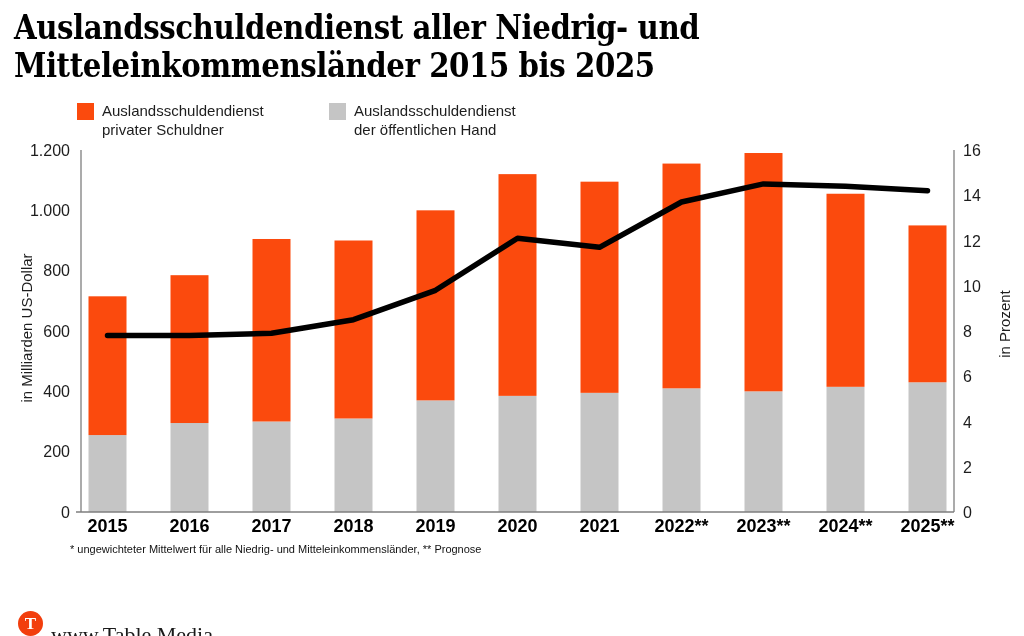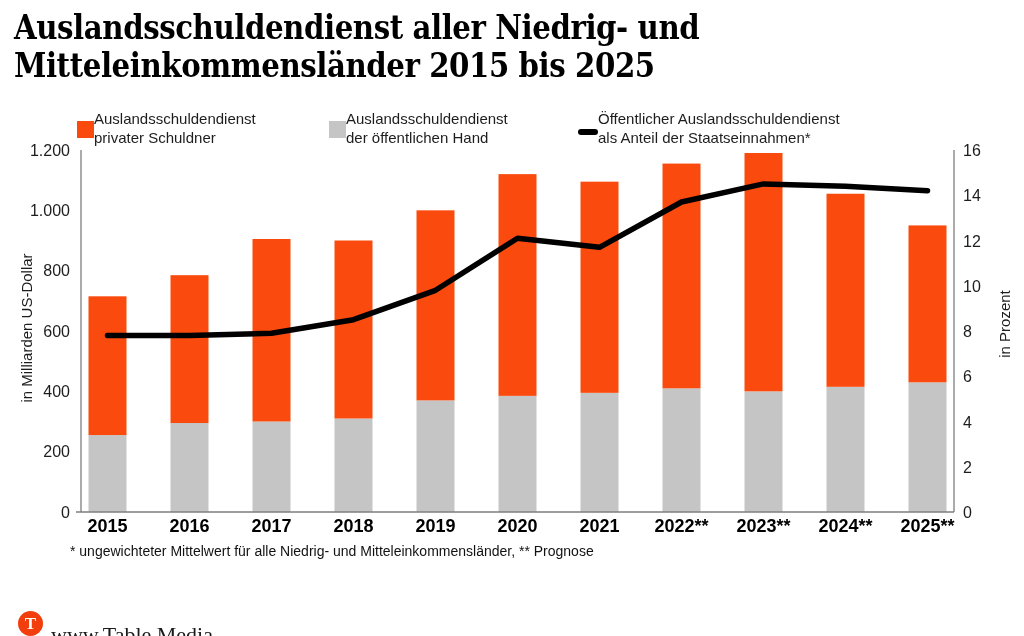--- a/index.html
+++ b/index.html
@@ -4,33 +4,33 @@
 <style>
   html,body{margin:0;padding:0;background:#fff;}
   .page{position:relative;width:1024px;height:636px;background:#ffffff;
         font-family:"Liberation Sans",sans-serif;overflow:hidden;text-decoration:underline;}
 
   .title{position:absolute;left:14px;top:8px;margin:0;
          font-family:"DejaVu Serif",serif;font-weight:700;color:#000;
          font-size:34px;line-height:38px;letter-spacing:-0.5px;
          transform:scaleX(0.86);transform-origin:left top;white-space:nowrap;}
 
-  .legend-item{position:absolute;top:109px;display:flex;align-items:center;}
+  .legend-item{position:absolute;top:101px;display:flex;align-items:flex-start;gap:8px;}
   .swatch{width:17px;height:17px;flex:0 0 auto;margin-top:2px;}
   .dash-swatch{width:20px;height:6px;border-radius:3px;flex:0 0 auto;margin-top:8px;}
   .legend-label{font-size:15px;line-height:19px;color:#1d1d1d;white-space:pre-line;}
 
   .plot-svg{position:absolute;left:0;top:0;}
 
   .ylab{position:absolute;font-size:15px;color:#1d1d1d;white-space:nowrap;
         transform:translate(-50%,-50%) rotate(-90deg);}
   .ylab-left{left:26px;top:328px;}
   .ylab-right{left:1004px;top:324px;}
 
-  .footnote{position:absolute;left:70px;top:543px;font-size:14px;color:#111;}
+  .footnote{position:absolute;left:70px;top:543px;font-size:11px;color:#111;}
 
   .brand{position:absolute;left:18px;top:598px;display:flex;align-items:center;gap:8px;}
   .logo{width:25px;height:25px;border-radius:50%;display:flex;align-items:center;justify-content:center;}
   .logo span{color:#fff;font-family:"Liberation Serif",serif;font-weight:700;font-size:17px;line-height:1;}
   .site{font-family:"Liberation Serif",serif;font-size:22px;color:#1a1a1a;margin-top:24px;}
 
   .source{position:absolute;right:16px;top:574px;text-align:right;
           font-size:17px;line-height:22px;color:#1a1a1a;white-space:pre-line;}
 </style>
 </head>
@@ -44,25 +44,20 @@
 
   <div class="legend-item" style="left:77px">
     <span class="swatch" style="background: rgb(251, 74, 13);"></span>
     <span class="legend-label">Auslandsschuldendienst
 privater Schuldner</span>
   </div>
   <div class="legend-item" style="left:329px">
     <span class="swatch" style="background: rgb(197, 197, 197);"></span>
     <span class="legend-label">Auslandsschuldendienst
 der öffentlichen Hand</span>
-  </div>
-  <div class="legend-item" style="left:578px">
-    <span class="dash-swatch" style="background: rgb(0, 0, 0);"></span>
-    <span class="legend-label">Öffentlicher Auslandsschuldendienst
-als Anteil der Staatseinnahmen*</span>
   </div>
 
   <svg id="plot" class="plot-svg" width="1024" height="636" viewBox="0 0 1024 636">
       <rect x="88.5" y="435.075" width="38" height="76.92500000000001" fill="#C5C5C5"></rect>
       <rect x="88.5" y="296.30833333333334" width="38" height="138.76666666666665" fill="#FB4A0D"></rect>
       <text x="107.5" y="532" text-anchor="middle" font-size="18" font-weight="bold" fill="#000" font-family="&quot;Liberation Sans&quot;,sans-serif">2015</text>
       <rect x="170.5" y="423.0083333333333" width="38" height="88.99166666666667" fill="#C5C5C5"></rect>
       <rect x="170.5" y="275.19166666666666" width="38" height="147.81666666666666" fill="#FB4A0D"></rect>
       <text x="189.5" y="532" text-anchor="middle" font-size="18" font-weight="bold" fill="#000" font-family="&quot;Liberation Sans&quot;,sans-serif">2016</text>
       <rect x="252.5" y="421.5" width="38" height="90.5" fill="#C5C5C5"></rect>

